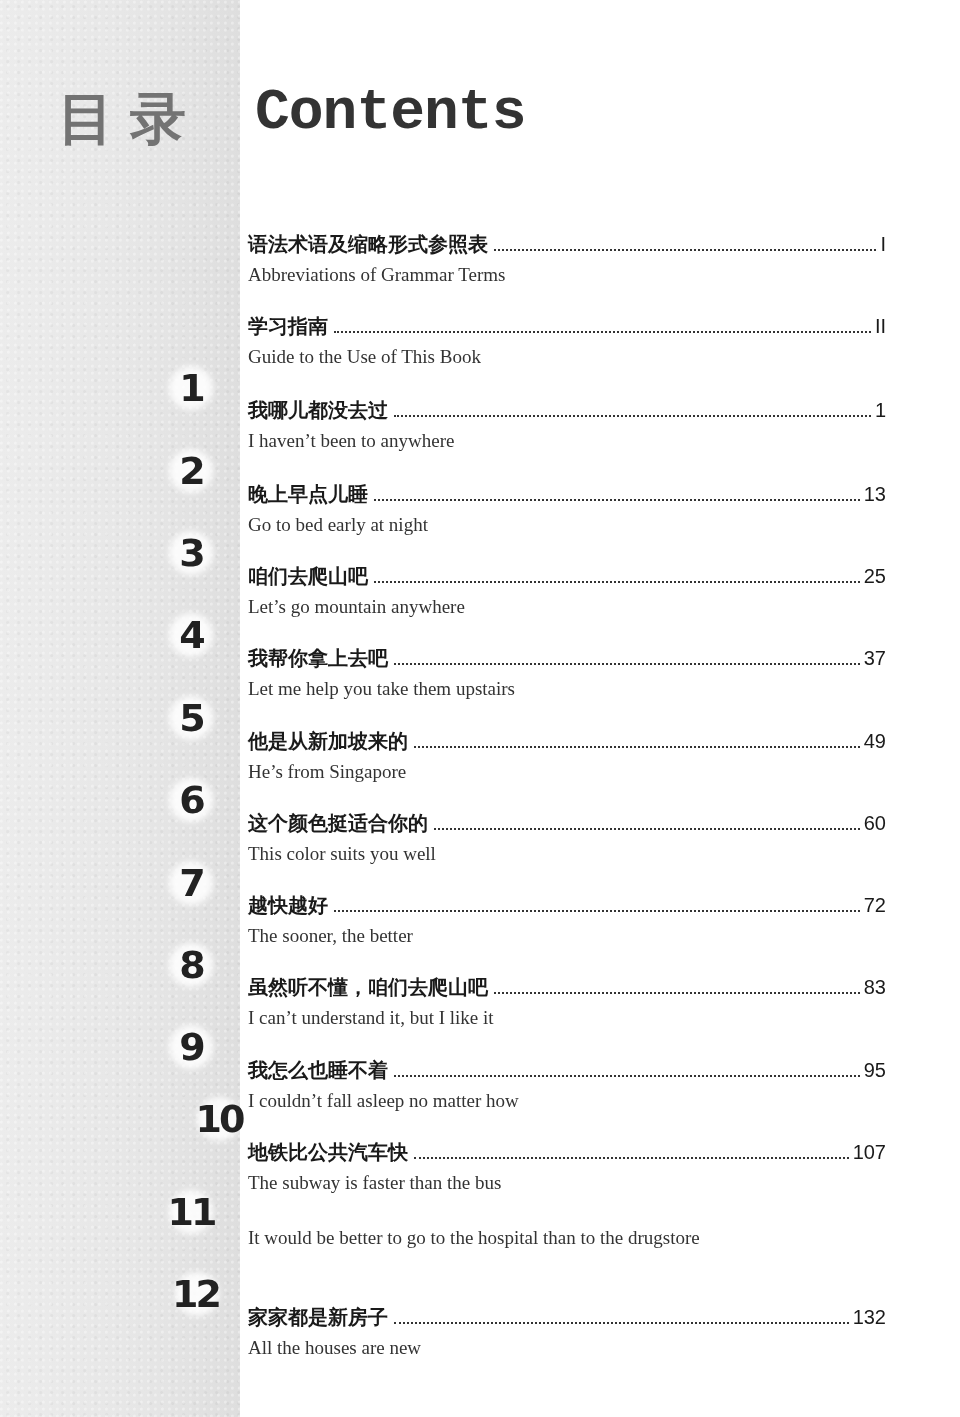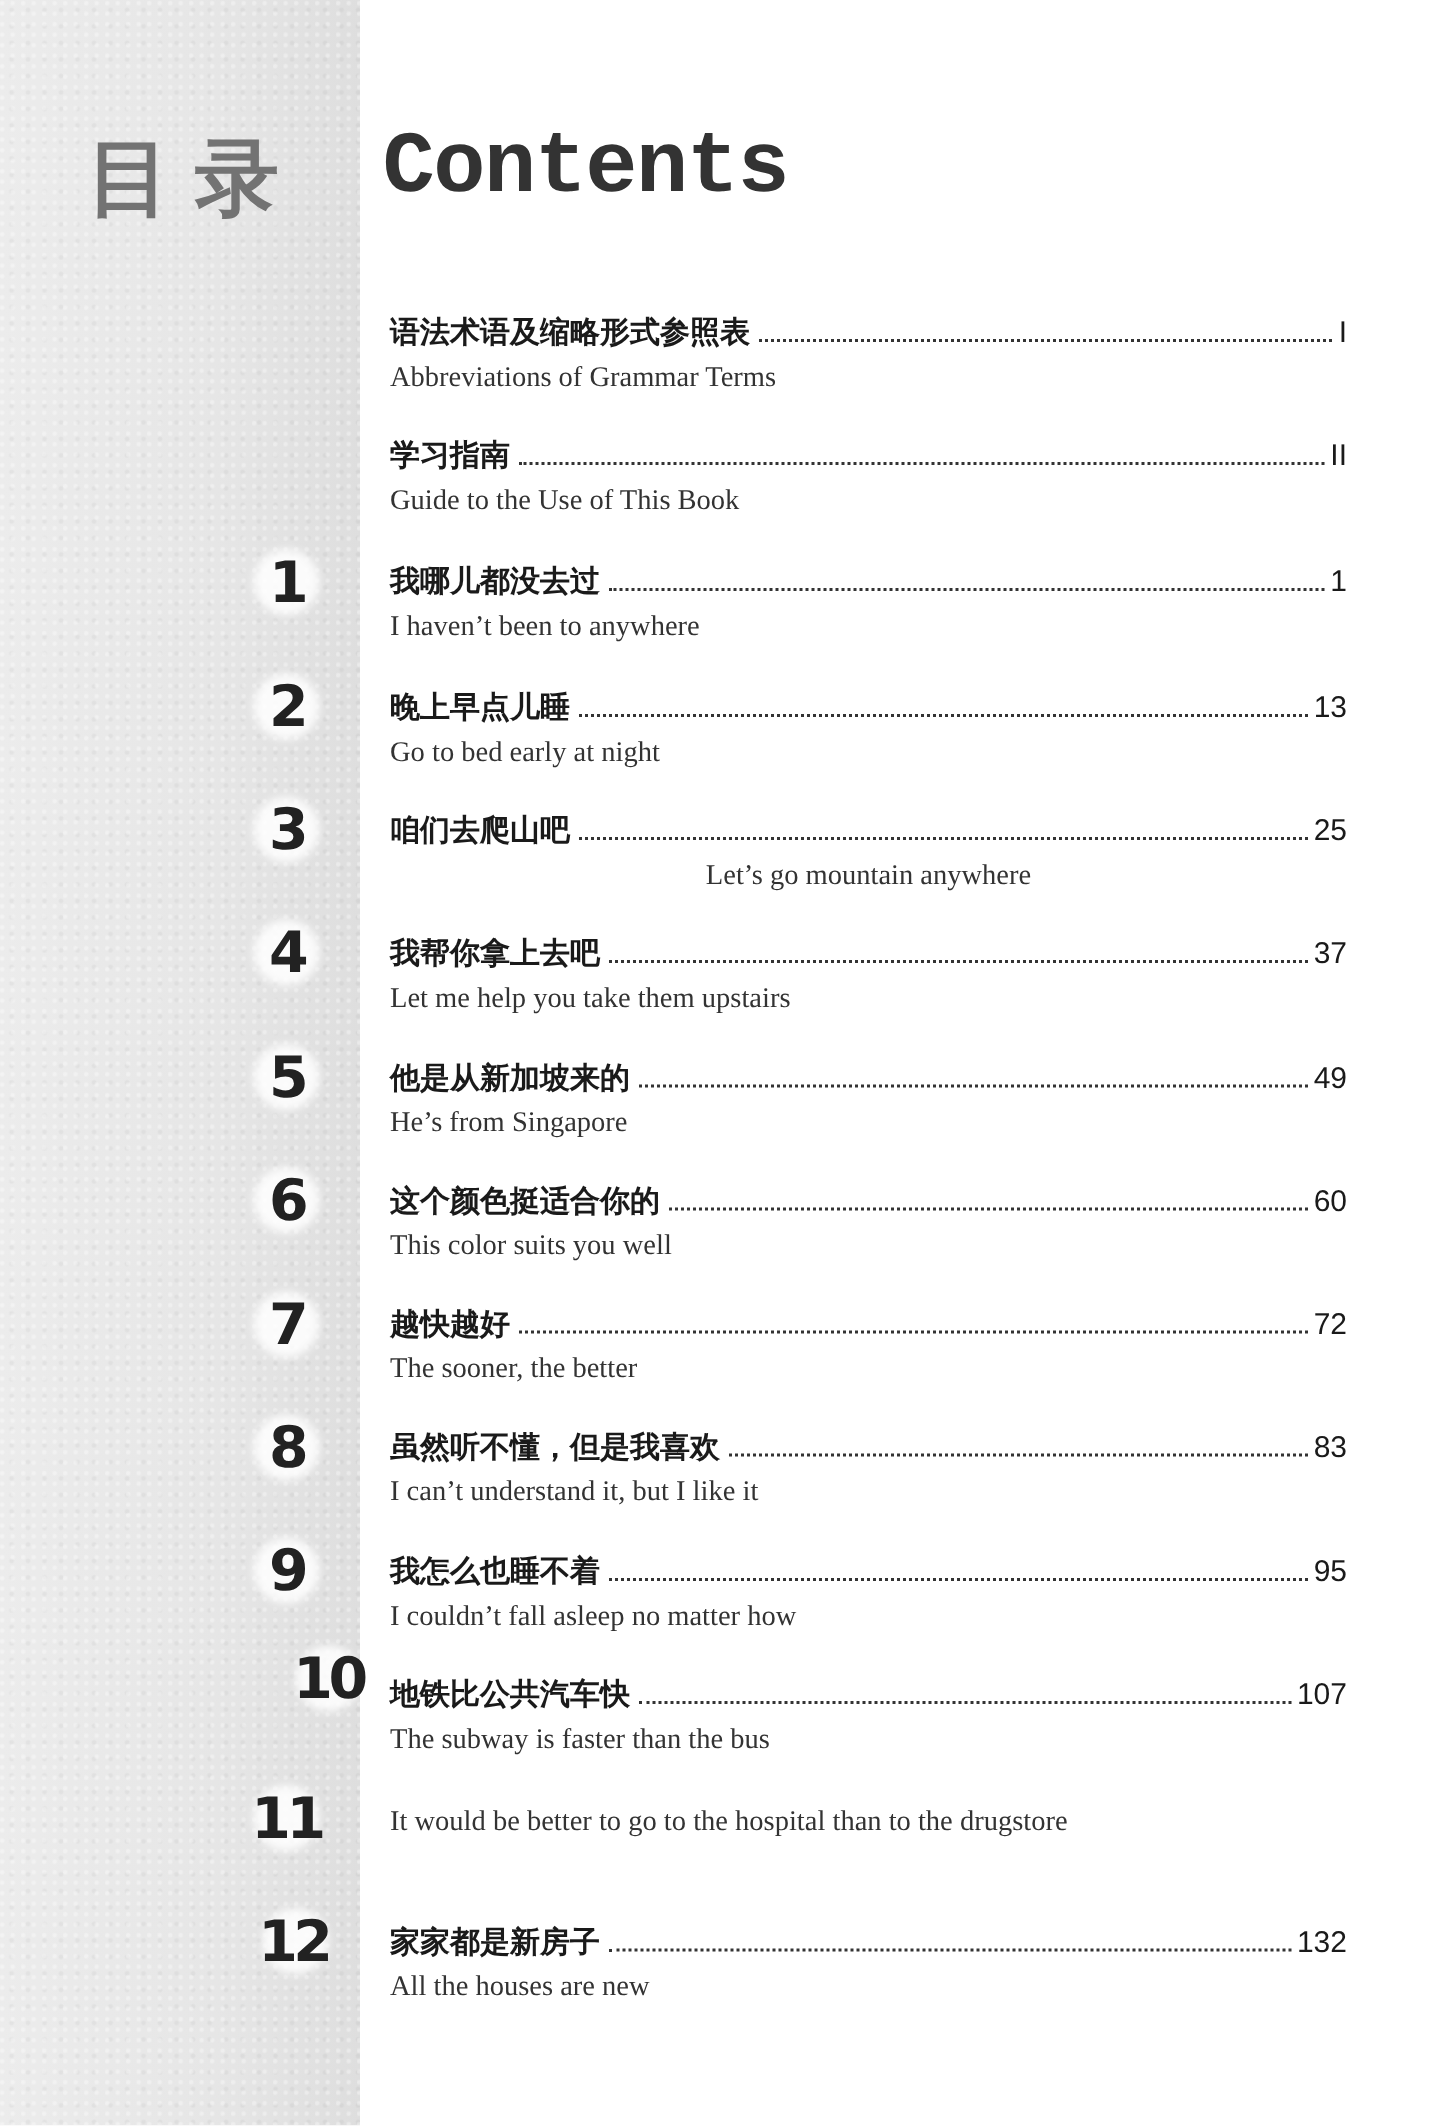--- a/index.html
+++ b/index.html
@@ -25,21 +25,21 @@
       font-family: "DejaVu Sans", sans-serif; font-weight: bold;
       font-size: 56px; letter-spacing: 16px; color: #737373;
       z-index: 2;
     }
     .title-en {
       position: absolute; left: 255px; top: 80px;
       font-family: Liberation Mono, monospace; font-weight: bold;
       font-size: 58px; color: #333; letter-spacing: -1px;
     }
     .entry {
-      position: absolute; left: 260px; width: 638px;
+      position: absolute; left: 248px; width: 638px; margin-top: 23px;
     }
     .entry-line {
       display: flex; align-items: baseline;
     }
     .cn {
       font-family: "DejaVu Sans", sans-serif; font-size: 20px; font-weight: bold;
       color: #1a1a1a; white-space: nowrap;
     }
     .dots {
       flex: 1; border-bottom: 2px dotted #333; margin: 0 4px 5px 6px; height: 1px;
@@ -113,21 +113,21 @@
     <span class="cn">晚上早点儿睡</span>
     <span class="dots"></span>
     <span class="page">13</span>
   </div>
   <div class="en">Go to bed early at night</div>
 </div>
 
 <div class="badge" style="top:529px;">
     <span>3</span>
   </div>
-<div class="entry" style="top:540px;text-align:center;">
+<div class="entry" style="top:540px;">
   <div class="entry-line">
     <span class="cn">咱们去爬山吧</span>
     <span class="dots"></span>
     <span class="page">25</span>
   </div>
   <div class="en">Let’s go mountain anywhere</div>
 </div>
 
 <div class="badge" style="top:611px;">
     <span>4</span>
@@ -175,21 +175,21 @@
     <span class="page">72</span>
   </div>
   <div class="en">The sooner, the better</div>
 </div>
 
 <div class="badge" style="top:941px;">
     <span>8</span>
   </div>
 <div class="entry" style="top:951px;">
   <div class="entry-line">
-    <span class="cn">虽然听不懂，但是我喜欢</span>
+    <span class="cn">虽然听不懂，咱们去爬山吧</span>
     <span class="dots"></span>
     <span class="page">83</span>
   </div>
   <div class="en">I can’t understand it, but I like it</div>
 </div>
 
 <div class="badge" style="top:1023px;">
     <span>9</span>
   </div>
 <div class="entry" style="top:1034px;">

